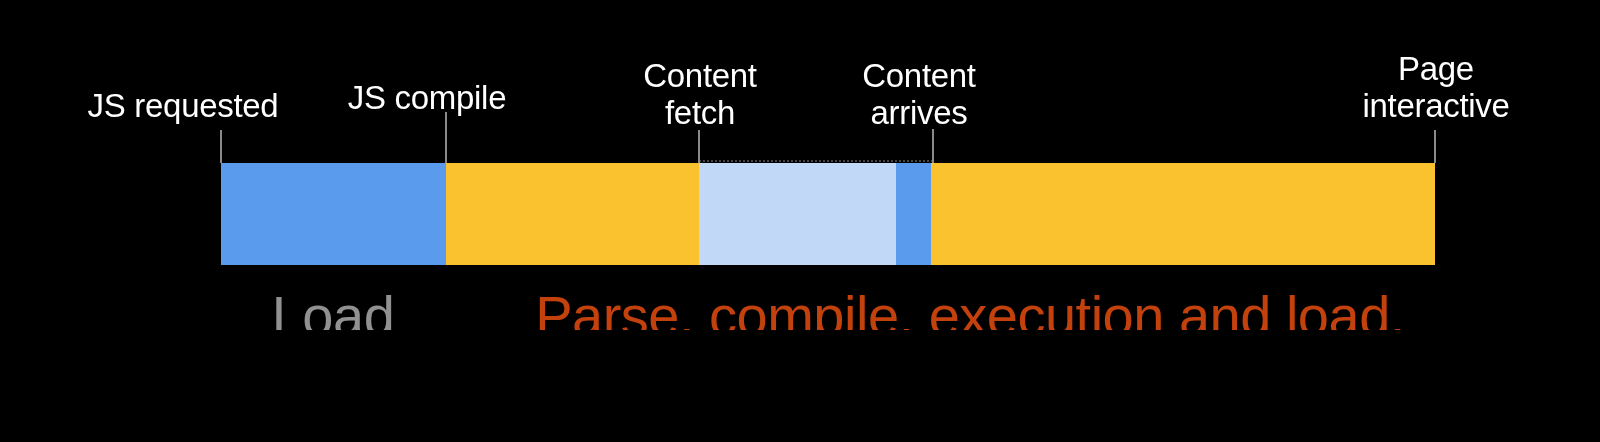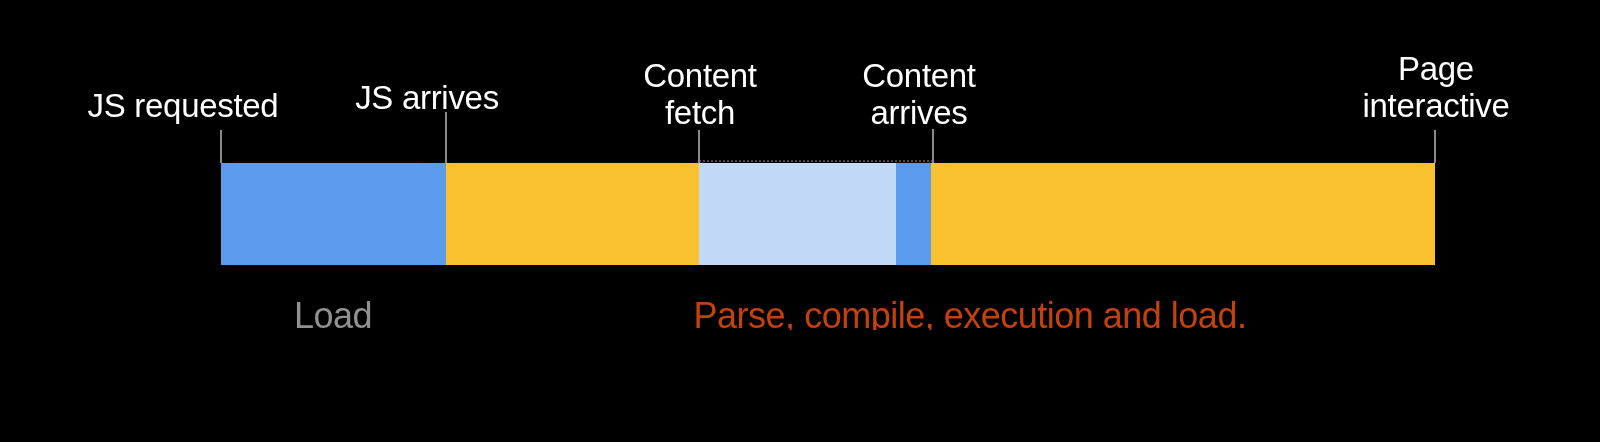--- a/index.html
+++ b/index.html
@@ -33,21 +33,21 @@
     font-size: 33px;
     line-height: 37px;
     letter-spacing: -0.3px;
     text-align: center;
     white-space: pre-line;
     font-weight: 400;
   }
   .phase-label {
     position: absolute;
     transform: translateX(-50%);
-    font-size: 36px;
+    font-size: 56px;
     line-height: 48px;
     letter-spacing: -0.5px;
     white-space: nowrap;
     font-weight: 400;
   }
   .dotted-line {
     position: absolute;
     height: 0;
     border-top: 2px dotted;
   }
@@ -61,21 +61,21 @@
       <div class="segment" style="left: 225px; width: 253px; background: rgb(249, 194, 46);"></div>
       <div class="segment" style="left: 478px; width: 197px; background: rgb(193, 217, 247);"></div>
       <div class="segment" style="left: 675px; width: 35px; background: rgb(91, 155, 237);"></div>
       <div class="segment" style="left: 710px; width: 504px; background: rgb(249, 194, 46);"></div>
     </div>
   <div id="overlay">
       <div class="dotted-line" style="left: 699px; width: 234px; top: 160px; border-top-color: rgb(69, 69, 69);"></div>
       <div class="tick" style="left: 220px; top: 130px; height: 33px; background: rgb(138, 138, 138);"></div>
       <div class="marker-label" style="left: 183px; top: 87px; color: rgb(255, 255, 255);">JS requested</div>
       <div class="tick" style="left: 445px; top: 112px; height: 51px; background: rgb(138, 138, 138);"></div>
-      <div class="marker-label" style="left: 427px; top: 79px; color: rgb(255, 255, 255);">JS arrives</div>
+      <div class="marker-label" style="left: 427px; top: 79px; color: rgb(255, 255, 255);">JS compile</div>
       <div class="tick" style="left: 698px; top: 130px; height: 33px; background: rgb(138, 138, 138);"></div>
       <div class="marker-label" style="left: 700px; top: 57px; color: rgb(255, 255, 255);">Content
 fetch</div>
       <div class="tick" style="left: 932px; top: 129px; height: 34px; background: rgb(138, 138, 138);"></div>
       <div class="marker-label" style="left: 919px; top: 57px; color: rgb(255, 255, 255);">Content
 arrives</div>
       <div class="tick" style="left: 1434px; top: 130px; height: 33px; background: rgb(138, 138, 138);"></div>
       <div class="marker-label" style="left: 1436px; top: 50px; color: #ffffff;">Page
 interactive</div>
       <div class="phase-label" style="left: 333px; top: 292px; color: rgb(145, 145, 145);">Load</div>

